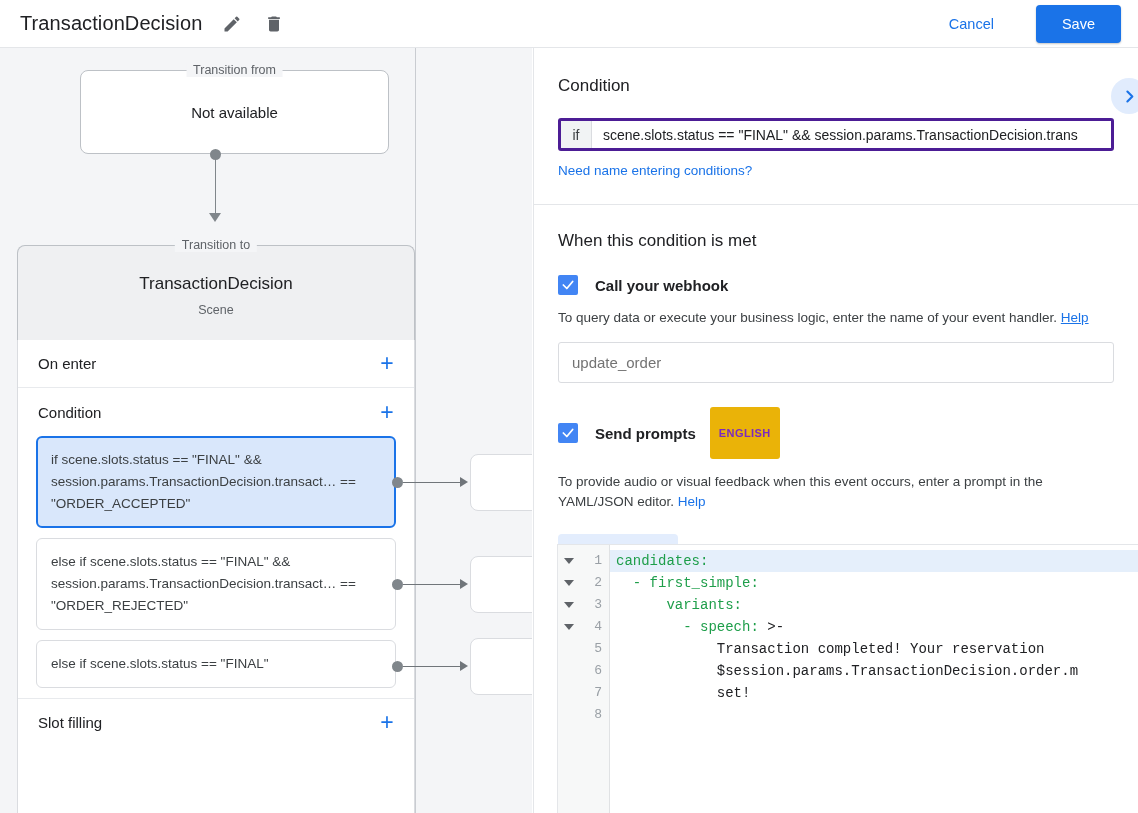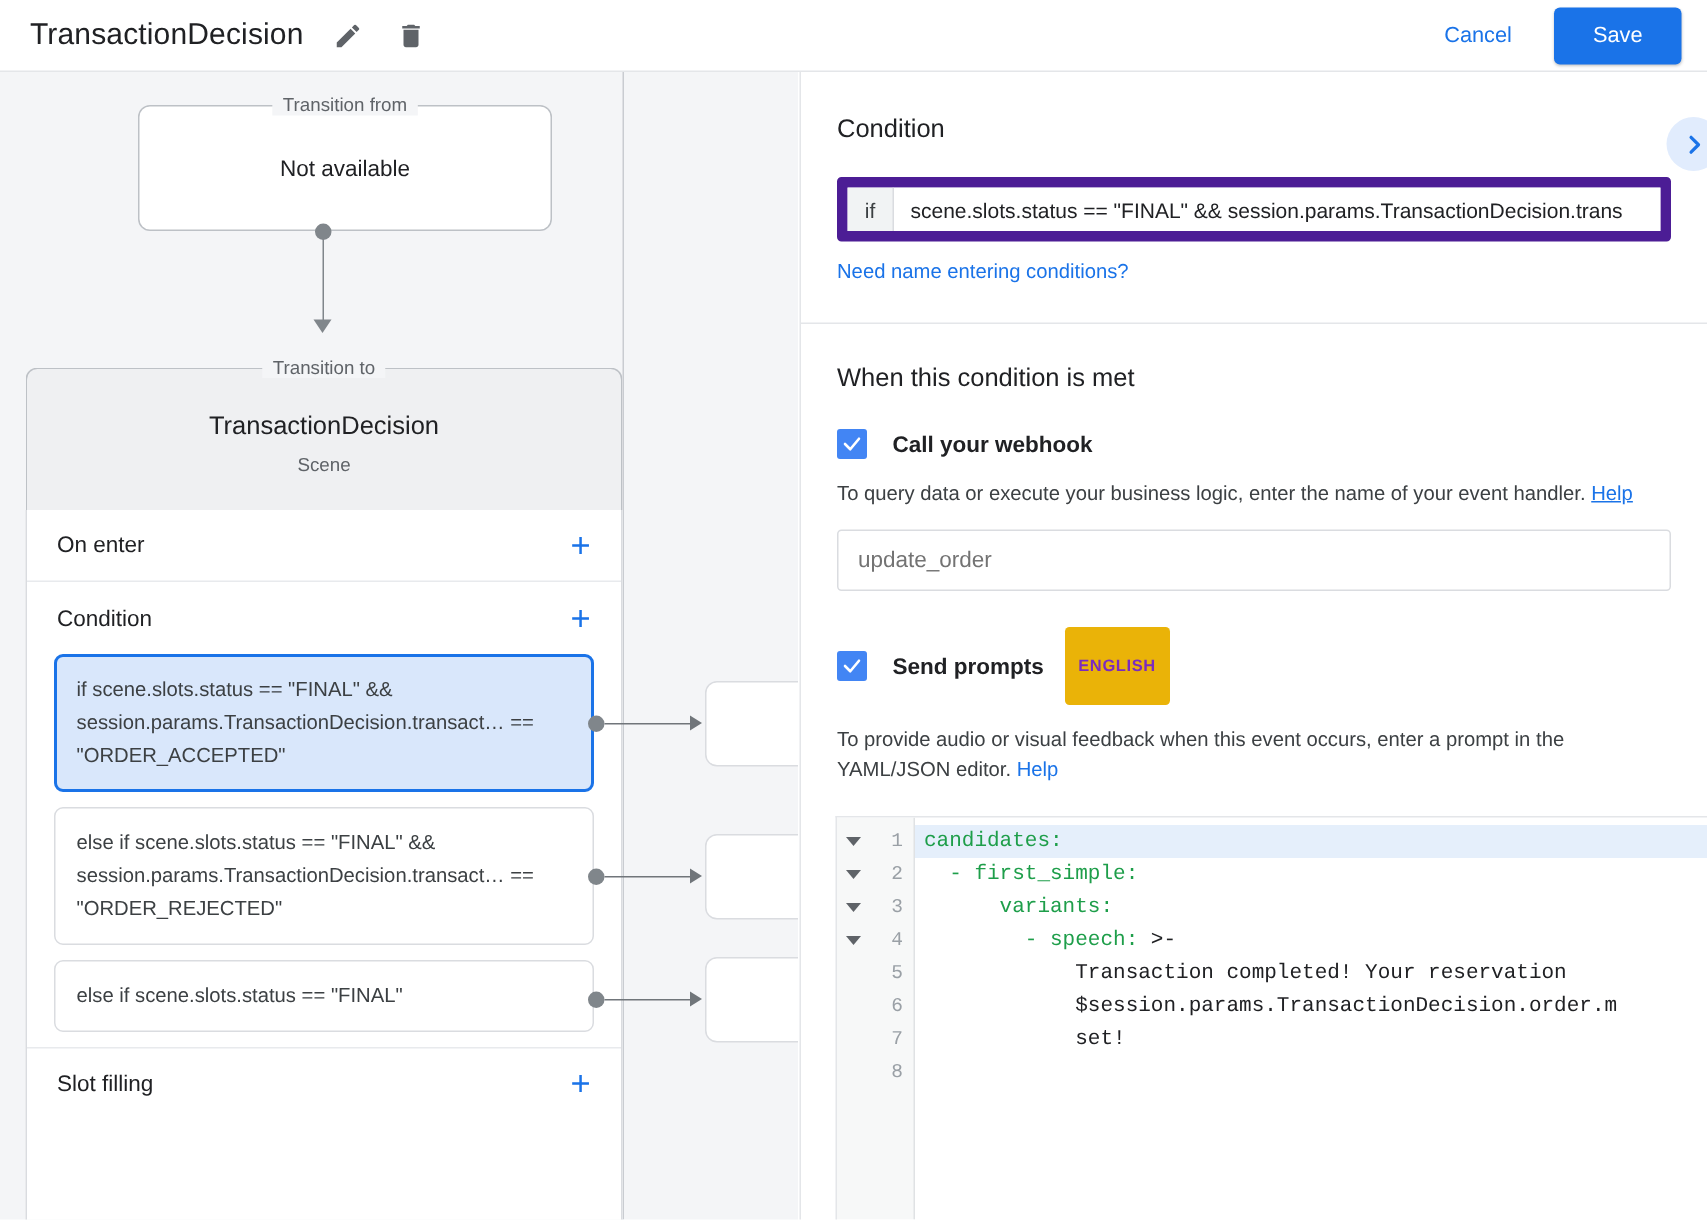--- a/index.html
+++ b/index.html
@@ -23,21 +23,21 @@
     margin-left: 20px;
     font-size: 20px; color: #202124; letter-spacing: .1px;
   }
   .icon-btn {
     width: 24px; height: 24px; margin-left: 18px;
     display: flex; align-items: center; justify-content: center;
     cursor: pointer;
   }
   .icon-btn svg { display: block; }
   .topbar-actions {
-    margin-left: auto; display: flex; align-items: center; gap: 14px;
+    margin-left: auto; display: flex; align-items: center; gap: 28px;
     margin-right: 17px;
   }
   .btn-cancel {
     background: none; border: none; color: #1a73e8;
     font-family: inherit; font-size: 14.5px; font-weight: 500;
     padding: 9px 14px; border-radius: 4px; cursor: pointer;
   }
   .btn-save {
     background: #1a73e8; border: none; color: #ffffff;
     font-family: inherit; font-size: 14.5px; font-weight: 500;
@@ -62,21 +62,21 @@
   .fieldset .legend {
     position: absolute; top: -8px; left: 50%;
     transform: translateX(-50%);
     background: #f4f5f7;
     padding: 0 7px;
     font-size: 12.5px; color: #5f6368; white-space: nowrap;
   }
 
   
   #node-from {
-    left: 92px; top: 22px; width: 276px; height: 84px; padding-left: 32px;
+    left: 80px; top: 22px; width: 309px; height: 84px; padding-left: 32px;
   }
   #node-from .node-title {
     position: absolute; left: 0; right: 0; top: 33px;
     text-align: center; font-size: 15px; color: #202124;
   }
 
   
   .conn-dot {
     position: absolute; width: 11px; height: 11px; border-radius: 50%;
     background: #80868b;
@@ -195,22 +195,22 @@
   .chev-btn {
     position: absolute; right: -9px; top: 30px;
     width: 36px; height: 36px; border-radius: 50%;
     background: #e1ecfd;
     display: flex; align-items: center; justify-content: center;
     cursor: pointer;
   }
 
   .if-row {
     display: flex; margin-top: 22px;
-    border: 7px solid #4c1d95; border-radius: 3px;
-    height: 43px; overflow: hidden;
+    border: 3px solid #4c1d95; border-radius: 3px;
+    height: 33px; overflow: hidden;
   }
   .if-prefix {
     width: 31px; flex: 0 0 31px;
     background: #f1f3f4;
     border-right: 1px solid #dadce0;
     display: flex; align-items: center; justify-content: center;
     font-size: 14px; color: #3c4043;
   }
   .if-input {
     flex: 1; border: none; outline: none;

